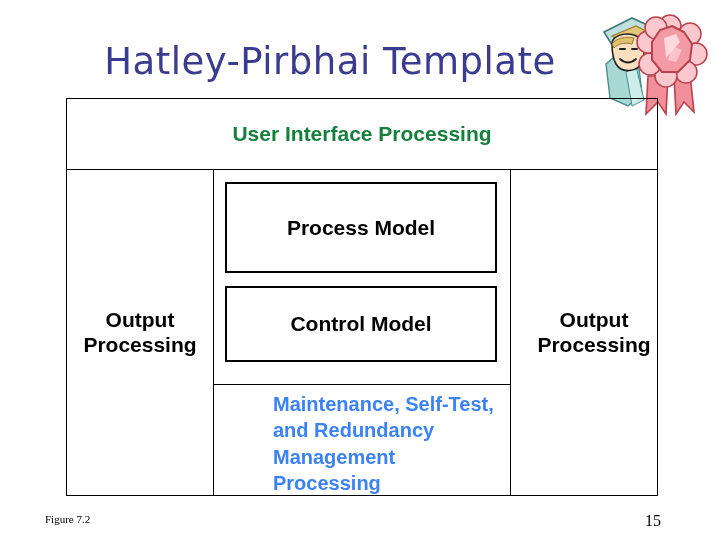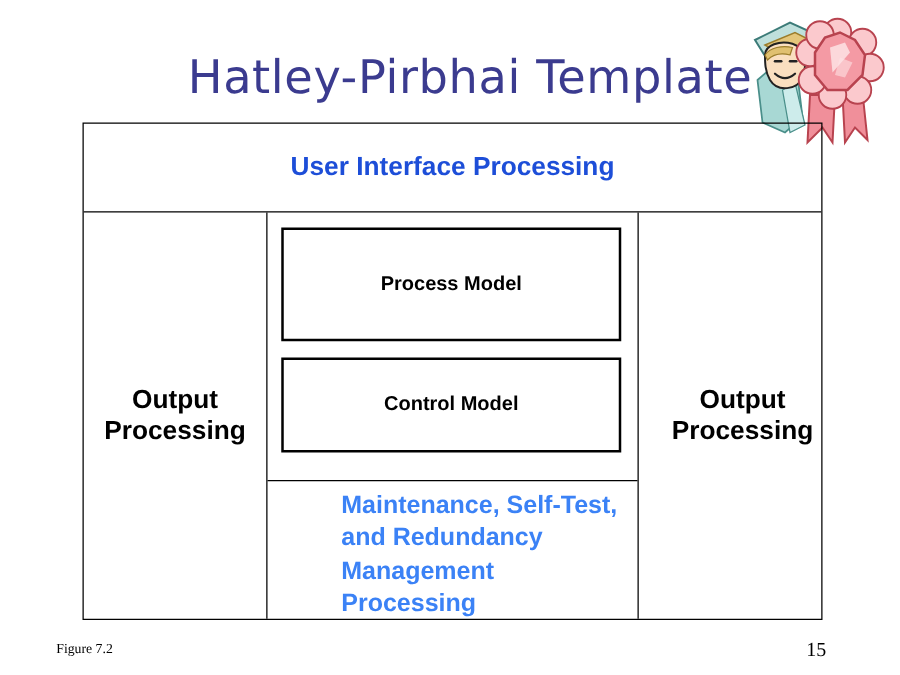--- a/index.html
+++ b/index.html
@@ -21,21 +21,20 @@
     left: 0;
     top: 40px;
     width: 660px;
     text-align: center;
     font-family: "DejaVu Sans", sans-serif;
     font-size: 37px;
     font-weight: 400;
     letter-spacing: 0.5px;
     color: #3b3b8f;
     white-space: nowrap;
-    padding-left: 46px;
   }
 
   
   #clipart {
     position: absolute;
     left: 592px;
     top: 2px;
     width: 118px;
     height: 115px;
   }
@@ -60,21 +59,21 @@
     height: 71px;
     border-bottom: 1px solid #000000;
     box-sizing: border-box;
     display: flex;
     align-items: center;
     justify-content: center;
   }
   #ui-band .band-label {
     font-size: 21px;
     font-weight: bold;
-    color: #1d4ed8;
+    color: #15803d;
     line-height: 1.05;
     text-align: center;
   }
 
   
   #body-row {
     position: absolute;
     left: 0;
     top: 71px;
     right: 0;
@@ -110,21 +109,21 @@
     position: absolute;
     left: 11px;
     right: 13px;
     border: 2px solid #000000;
     box-sizing: border-box;
     display: flex;
     align-items: center;
     justify-content: center;
   }
   .model-box .model-label {
-    font-size: 16px;
+    font-size: 21px;
     font-weight: bold;
     color: #000000;
     text-align: center;
   }
   #process-model-box { top: 12px;  height: 91px; }
   #control-model-box { top: 116px; height: 76px; }
 
   
   #maint-divider {
     position: absolute;

